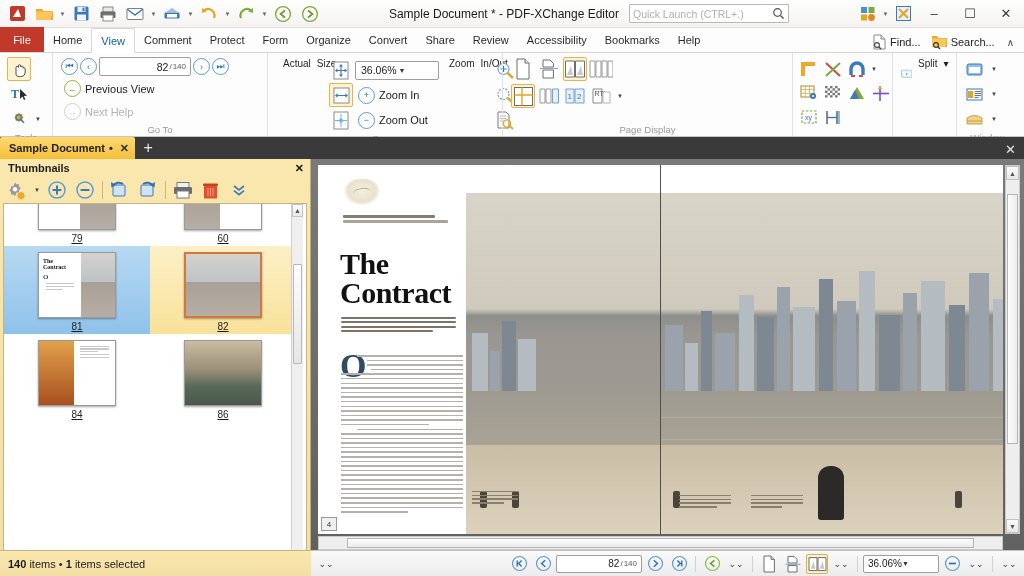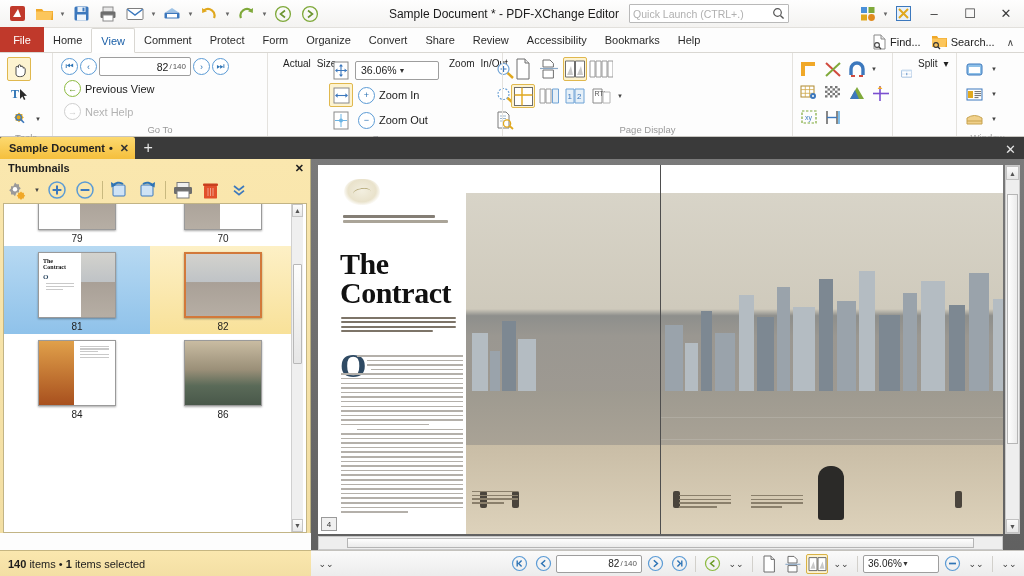--- a/index.html
+++ b/index.html
@@ -124,21 +124,21 @@
     height:22px; display:flex; align-items:center; gap:4px; padding:0 6px 0 9px;
     font-size:11px; color:#222; border-radius:2px 2px 0 0; font-weight:bold;
   }
   .doctab .x { font-size:11px; color:#333; padding-left:3px; }
   .newtab { width:26px;height:22px; display:flex;align-items:center;justify-content:center;
     color:#e8e8e8; font-size:16px; }
   .doctabbar .closeall { margin-left:auto; color:#e6e6e6; font-size:13px; padding:0 8px 2px 0; }
 
   
   .thumbpane {
-    position:absolute; left:0; top:159px; width:311px; height:374px;
+    position:absolute; left:0; top:159px; width:311px; height:417px;
     background:#f6e4a8; background:linear-gradient(#fae7ae,#f3dfa4);
     border-right:1px solid #b9ae7e;
     display:flex; flex-direction:column;
   }
   .thumb-header {
     height:18px; display:flex; align-items:center; padding:0 6px 0 8px;
     font-size:11px; color:#1d1d1d; font-weight:bold;
   }
   .thumb-header .x { margin-left:auto; font-size:11px; }
   .thumb-toolbar {
@@ -155,21 +155,21 @@
     display:grid; grid-template-columns:1fr 1fr; gap:0;
   }
   .tcell { display:flex; flex-direction:column; align-items:center; padding:6px 0 2px 0; }
   .tcell.selected { background:#9fcbee; background:linear-gradient(#b7d9f2,#8fc2ea); }
   .tcell.current  { background:#fbe7a6; background:linear-gradient(#fdf0c6,#f8e199); }
   .tpage {
     width:78px; height:66px; background:#fff; border:1px solid #9a9a9a;
     box-shadow:0 1px 2px rgba(0,0,0,.35); overflow:hidden; position:relative;
     display:flex;
   }
-  .tnum { font-size:10px; color:#1e1e1e; padding-top:3px; }
+  .tnum { font-size:10px; color:#1e1e1e; padding-top:3px;text-decoration:underline; }
   .thalf { flex:1; height:100%; overflow:hidden; position:relative; }
   .tline { height:1.2px; background:#c9c9c9; margin:1.6px 3px; }
   .tline.s { width:50%; }
   .tsky { background:linear-gradient(#d3d2cd 0%,#bfc3c6 45%,#a9a097 46%,#b6aea4 100%); }
   .tscroll-track {
     position:absolute; right:3px; top:0; width:12px; bottom:0; background:#efefef;
     border-left:1px solid #d0d0d0;
   }
   .tscroll-thumb { position:absolute; left:1px; right:1px; top:60px; height:100px;
     background:linear-gradient(#fdfdfd,#e6e6e6); border:1px solid #b8b8b8; border-radius:1px; }
@@ -849,21 +849,21 @@
             <div class="thalf" style="padding:4px 3px"></div>
             <div class="thalf tsky"></div>
           </div>
           <div class="tnum">79</div>
         </div>
         <div class="tcell">
           <div class="tpage">
             <div class="thalf tsky"></div>
             <div class="thalf" style="padding:4px 3px"></div>
           </div>
-          <div class="tnum">70</div>
+          <div class="tnum">60</div>
         </div>
 
         <div class="tcell selected">
           <div class="tpage">
             <div class="thalf" style="padding:5px 4px;background:#fff">
               <div style="font-family:'Liberation Serif',serif;font-weight:bold;font-size:6px;line-height:6px;color:#111;margin-bottom:3px">The<br>Contract</div>
               <div style="font-family:'Liberation Serif',serif;font-size:7px;color:#2f4a63;font-weight:bold">O</div>
               <div class="tline" style="margin-top:2px"></div>
                 <div class="tline"></div>
                 <div class="tline s"></div>

